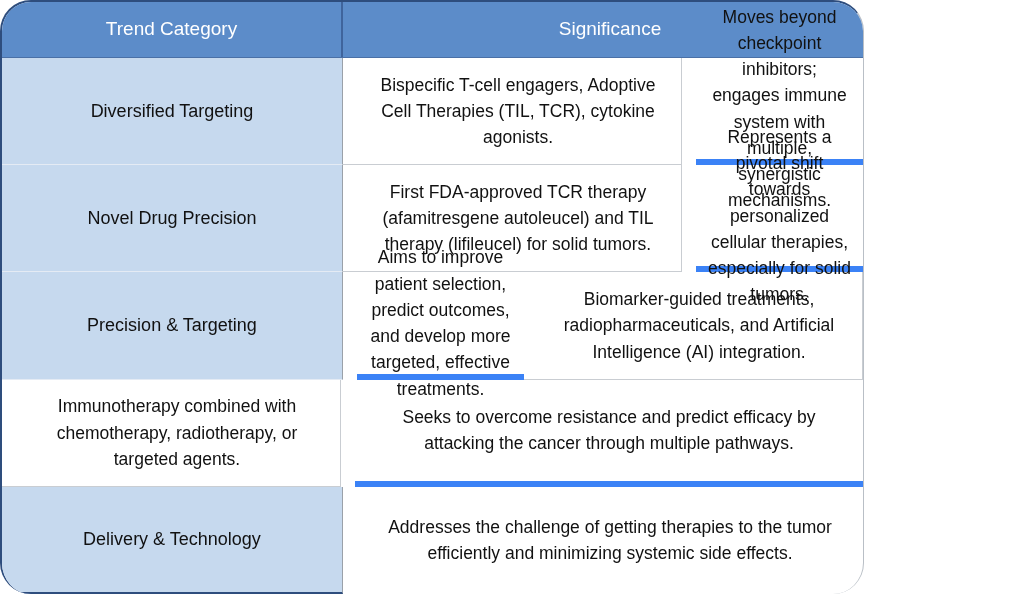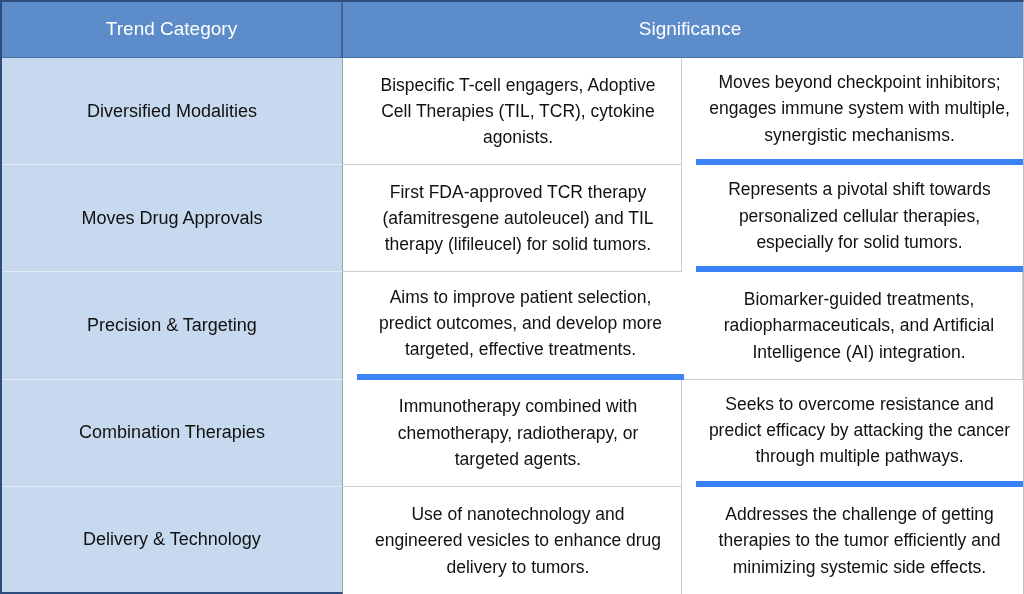--- a/index.html
+++ b/index.html
@@ -1,31 +1,32 @@
 <!DOCTYPE html>
 <html><head>
 <meta charset="utf-8">
 <style>
   html, body {
     margin: 0;
     padding: 0;
     background: #ffffff;
   }
   .table-wrap {
-    width: 1024px;
+    width: 864px;
     height: 594px;
     box-sizing: border-box;
     display: flex;
     flex-direction: column;
     background: #ffffff;
     border-top: 2px solid #2e4d7d;
     border-left: 2px solid #2e4d7d;
     border-right: 1px solid #b9bfc6;
     font-family: "Liberation Sans", sans-serif;
     overflow: hidden;
+    border-radius: 31px;
   }
   .row {
     display: flex;
     flex: 1 1 0;
     min-height: 0;
   }
   .row.header {
     flex: 0 0 55px;
     background: #5c8cc9;
     border-bottom: 1px solid #4a70a6;
@@ -76,42 +77,40 @@
 <body>
 
 <div class="table-wrap">
 
   <div class="row header">
     <div class="cell col1">Trend Category</div>
     <div class="cell col3">Significance</div>
   </div>
 
   <div class="row body">
-    <div class="cell col1">Diversified Modalities</div>
+    <div class="cell col1">Diversified Targeting</div>
     <div class="cell col2">Bispecific T-cell engagers, Adoptive Cell Therapies (TIL, TCR), cytokine agonists.</div>
     <div class="cell col3">Moves beyond checkpoint inhibitors; engages immune system with multiple, synergistic mechanisms.</div>
   </div>
 
   <div class="row body">
-    <div class="cell col1">Moves Drug Approvals</div>
+    <div class="cell col1">Novel Drug Precision</div>
     <div class="cell col2">First FDA-approved TCR therapy (afamitresgene autoleucel) and TIL therapy (lifileucel) for solid tumors.</div>
     <div class="cell col3">Represents a pivotal shift towards personalized cellular therapies, especially for solid tumors.</div>
   </div>
 
   <div class="row body">
     <div class="cell col1">Precision &amp; Targeting</div>
     <div class="cell col3">Aims to improve patient selection, predict outcomes, and develop more targeted, effective treatments.</div>
     <div class="cell col2">Biomarker-guided treatments, radiopharmaceuticals, and Artificial Intelligence (AI) integration.</div>
   </div>
 
   <div class="row body">
-    <div class="cell col1">Combination Therapies</div>
     <div class="cell col2">Immunotherapy combined with chemotherapy, radiotherapy, or targeted agents.</div>
     <div class="cell col3">Seeks to overcome resistance and predict efficacy by attacking the cancer through multiple pathways.</div>
   </div>
 
   <div class="row body">
     <div class="cell col1">Delivery &amp; Technology</div>
-    <div class="cell col2">Use of nanotechnology and engineered vesicles to enhance drug delivery to tumors.</div>
     <div class="cell col3">Addresses the challenge of getting therapies to the tumor efficiently and minimizing systemic side effects.</div>
   </div>
 
 </div>
 
 </body></html>

